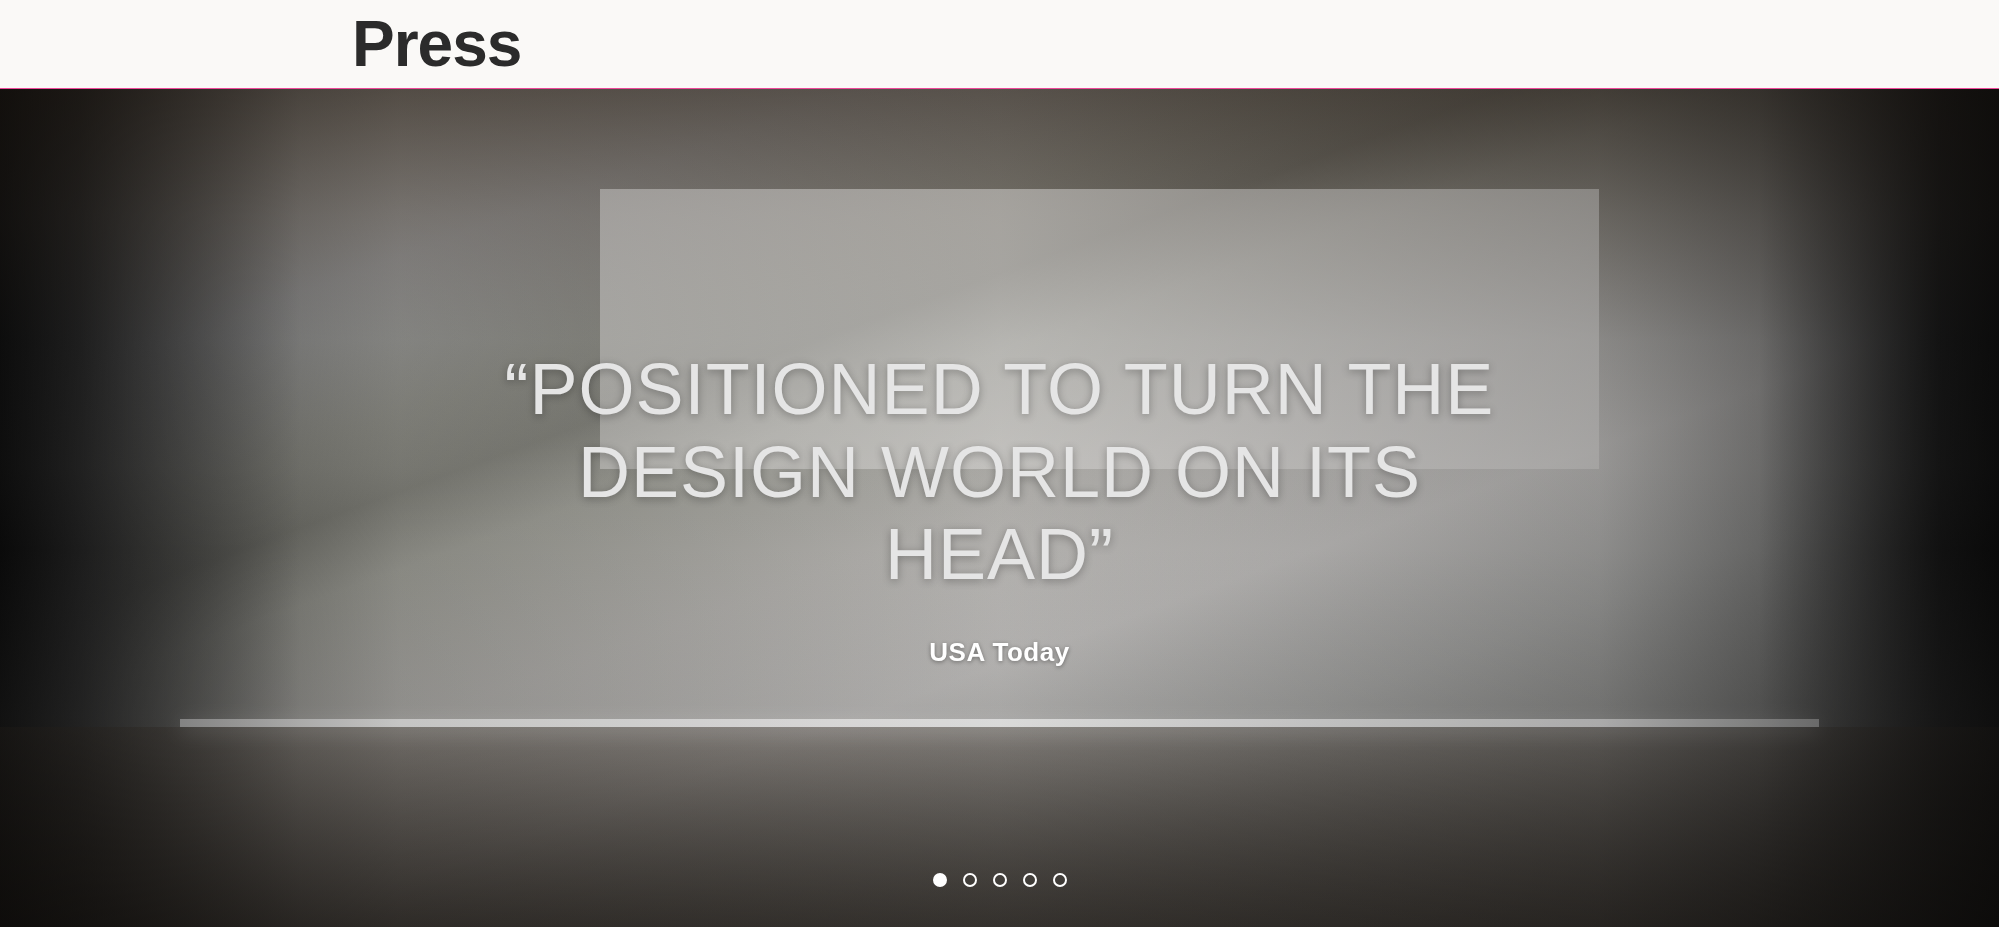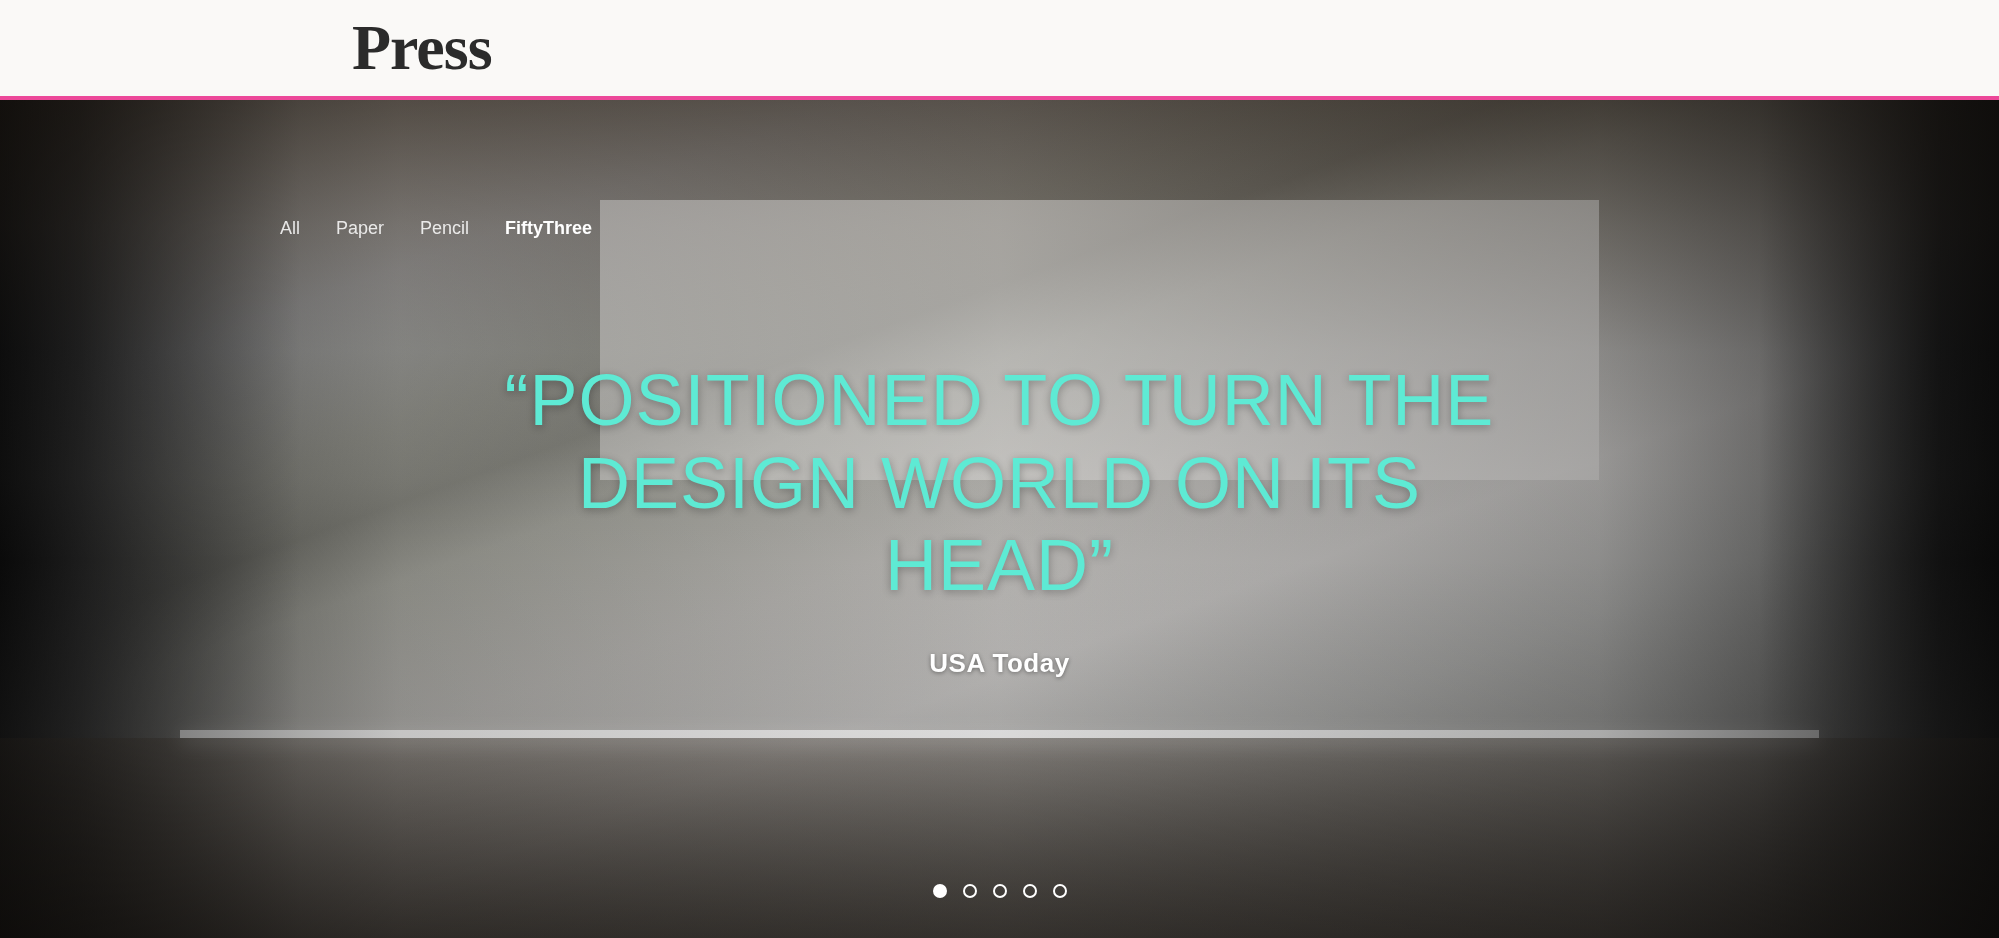--- a/index.html
+++ b/index.html
@@ -13,25 +13,24 @@
       background: #fff;
       width: 1999px;
       min-height: 938px;
       overflow-x: hidden;
     }
 
     
     .header {
       background: #faf9f7;
       padding: 18px 0 18px 0;
-      height: 100px;
-      display: flex;
-      align-items: center;
-      border-bottom: 4px solid #ec4899;
-      font-family: Liberation Serif, serif;
+      height: 89px;
+      display: flex;
+      align-items: center;
+      border-bottom: 1px solid #ec4899;
     }
 
     .header-inner {
       padding-left: 352px;
     }
 
     .page-title {
       font-size: 64px;
       font-weight: 800;
       color: #2b2b2b;
@@ -144,21 +143,21 @@
       z-index: 2;
       display: flex;
       flex-direction: column;
       align-items: center;
       justify-content: center;
     }
 
     .hero-quote {
       font-size: 72px;
       font-weight: 300;
-      color: #5eead4;
+      color: #e5e5e5;
       text-align: center;
       line-height: 1.15;
       max-width: 1000px;
       text-transform: uppercase;
       letter-spacing: 1px;
       margin-bottom: 41px;
       text-shadow: 0 2px 8px rgba(0,0,0,0.3);
     }
 
     .hero-source {
@@ -241,26 +240,20 @@
 <div class="hero">
 
   <div class="hero-photo"></div>
   <div class="hero-overlay-scene"></div>
 
   <div class="scene-floor"></div>
   <div class="scene-bar"></div>
   <div class="scene-cabinets"></div>
   <div class="hero-bg"></div>
 
-  <nav class="filter-nav">
-    <a class="filter-item">All</a>
-    <a class="filter-item">Paper</a>
-    <a class="filter-item">Pencil</a>
-    <a class="filter-item active">FiftyThree</a>
-  </nav>
 
   <div class="hero-content">
     <div class="hero-quote">“Positioned to turn the design world on its head”</div>
     <div class="hero-source">USA Today</div>
   </div>
 
   <div class="slide-dots">
     <div class="dot active"></div>
     <div class="dot"></div>
     <div class="dot"></div>

